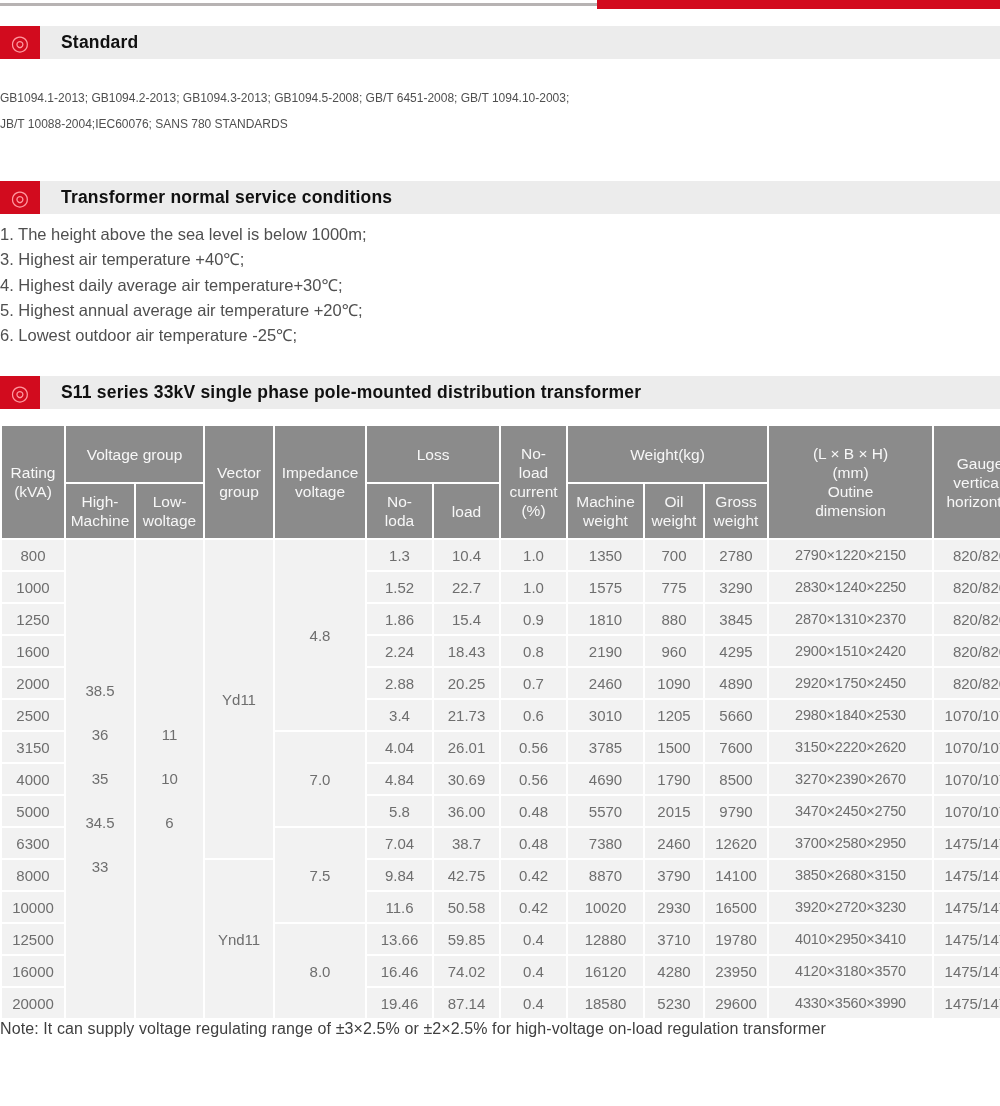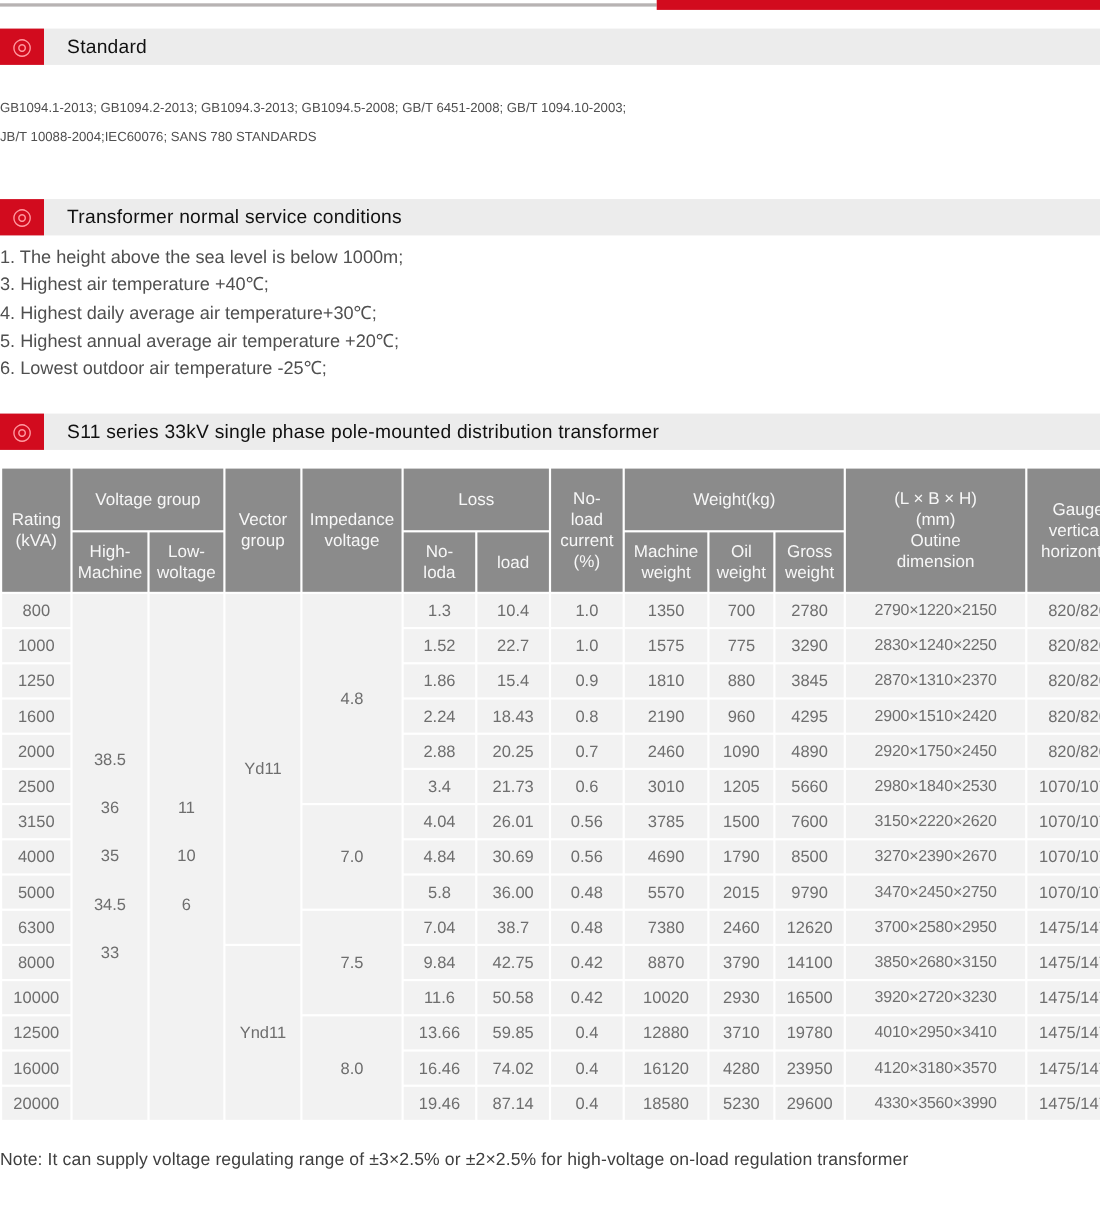--- a/index.html
+++ b/index.html
@@ -16,28 +16,28 @@
     -webkit-font-smoothing:antialiased;
   }
   
   .top-strip{position:relative;height:10px;}
   .top-strip .gray-rule{position:absolute;left:0;top:3px;width:597px;height:3px;background:#b7b3b3;}
   .top-strip .red-bar{position:absolute;left:597px;top:0;width:403px;height:9px;background:var(--red);}
   
   .section-header{display:flex;align-items:stretch;background:var(--band);height:33px;}
   .icon-box{width:40px;min-width:40px;background:var(--red);display:flex;align-items:center;justify-content:center;}
   .bullseye{color:#ff99a0;font-size:21px;line-height:1;}
-  .section-title{display:flex;align-items:center;padding-left:21px;font-size:17.5px;font-weight:normal;color:#111;letter-spacing:.2px;}
+  .section-title{display:flex;align-items:center;padding-left:21px;font-size:17.5px;font-weight:bold;color:#111;letter-spacing:.2px;}
   .sec1{margin-top:16px;}
   .sec2{margin-top:44px;}
   .sec3{margin-top:28px;}
   
   .standards{margin-top:26px;font-size:12px;line-height:26px;color:#4f4f4f;}
   .conditions{margin-top:8px;font-size:16.5px;line-height:25.3px;color:#4f4f4f;}
-  .note{margin-top:26px;font-size:16px;color:#3f3f3f;letter-spacing:.1px;}
+  .note{font-size:16px;color:#3f3f3f;letter-spacing:.1px;}
   
   table.spec{
     margin-top:15px;width:1000px;table-layout:fixed;
     border-collapse:separate;border-spacing:2px;background:#fff;
   }
   table.spec th{
     background:var(--hdr-gray);color:#f7f7f7;font-weight:normal;
     font-size:15.5px;line-height:19px;text-align:center;vertical-align:middle;
     white-space:pre-line;padding:2px 0;
   }

